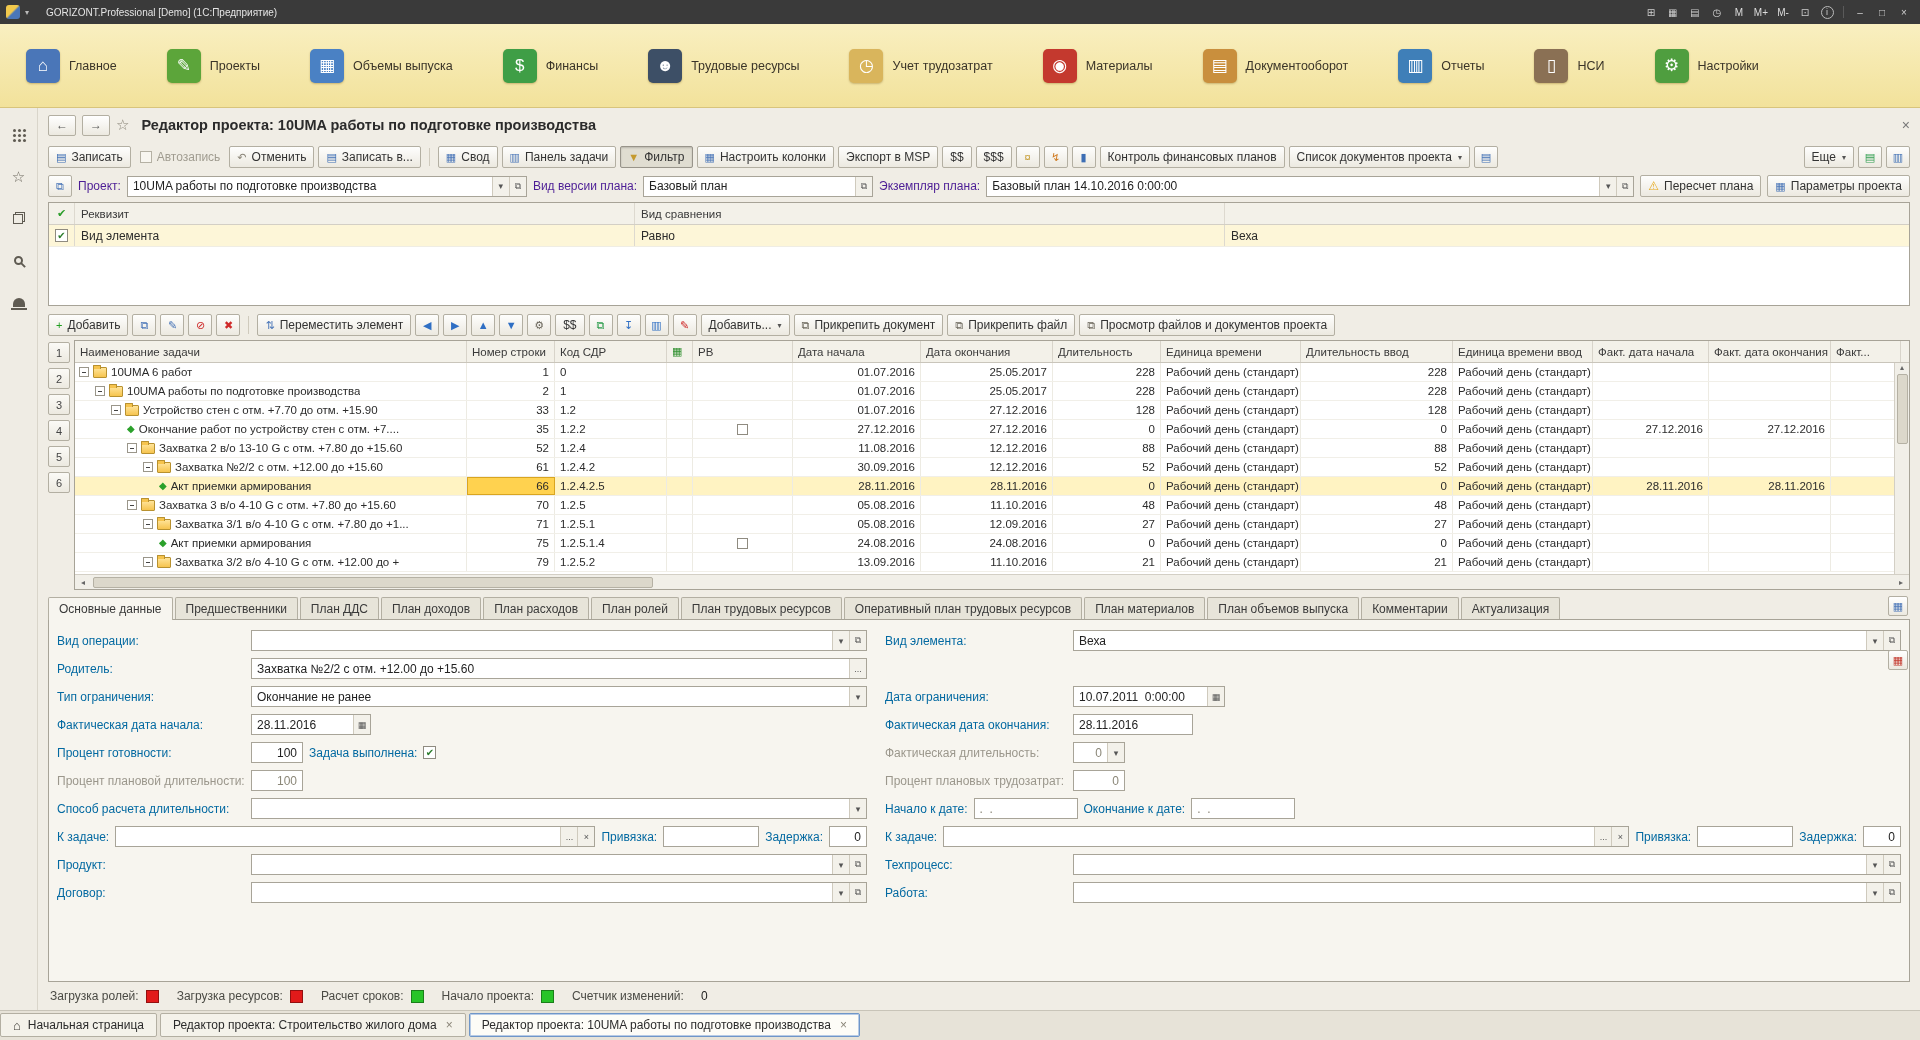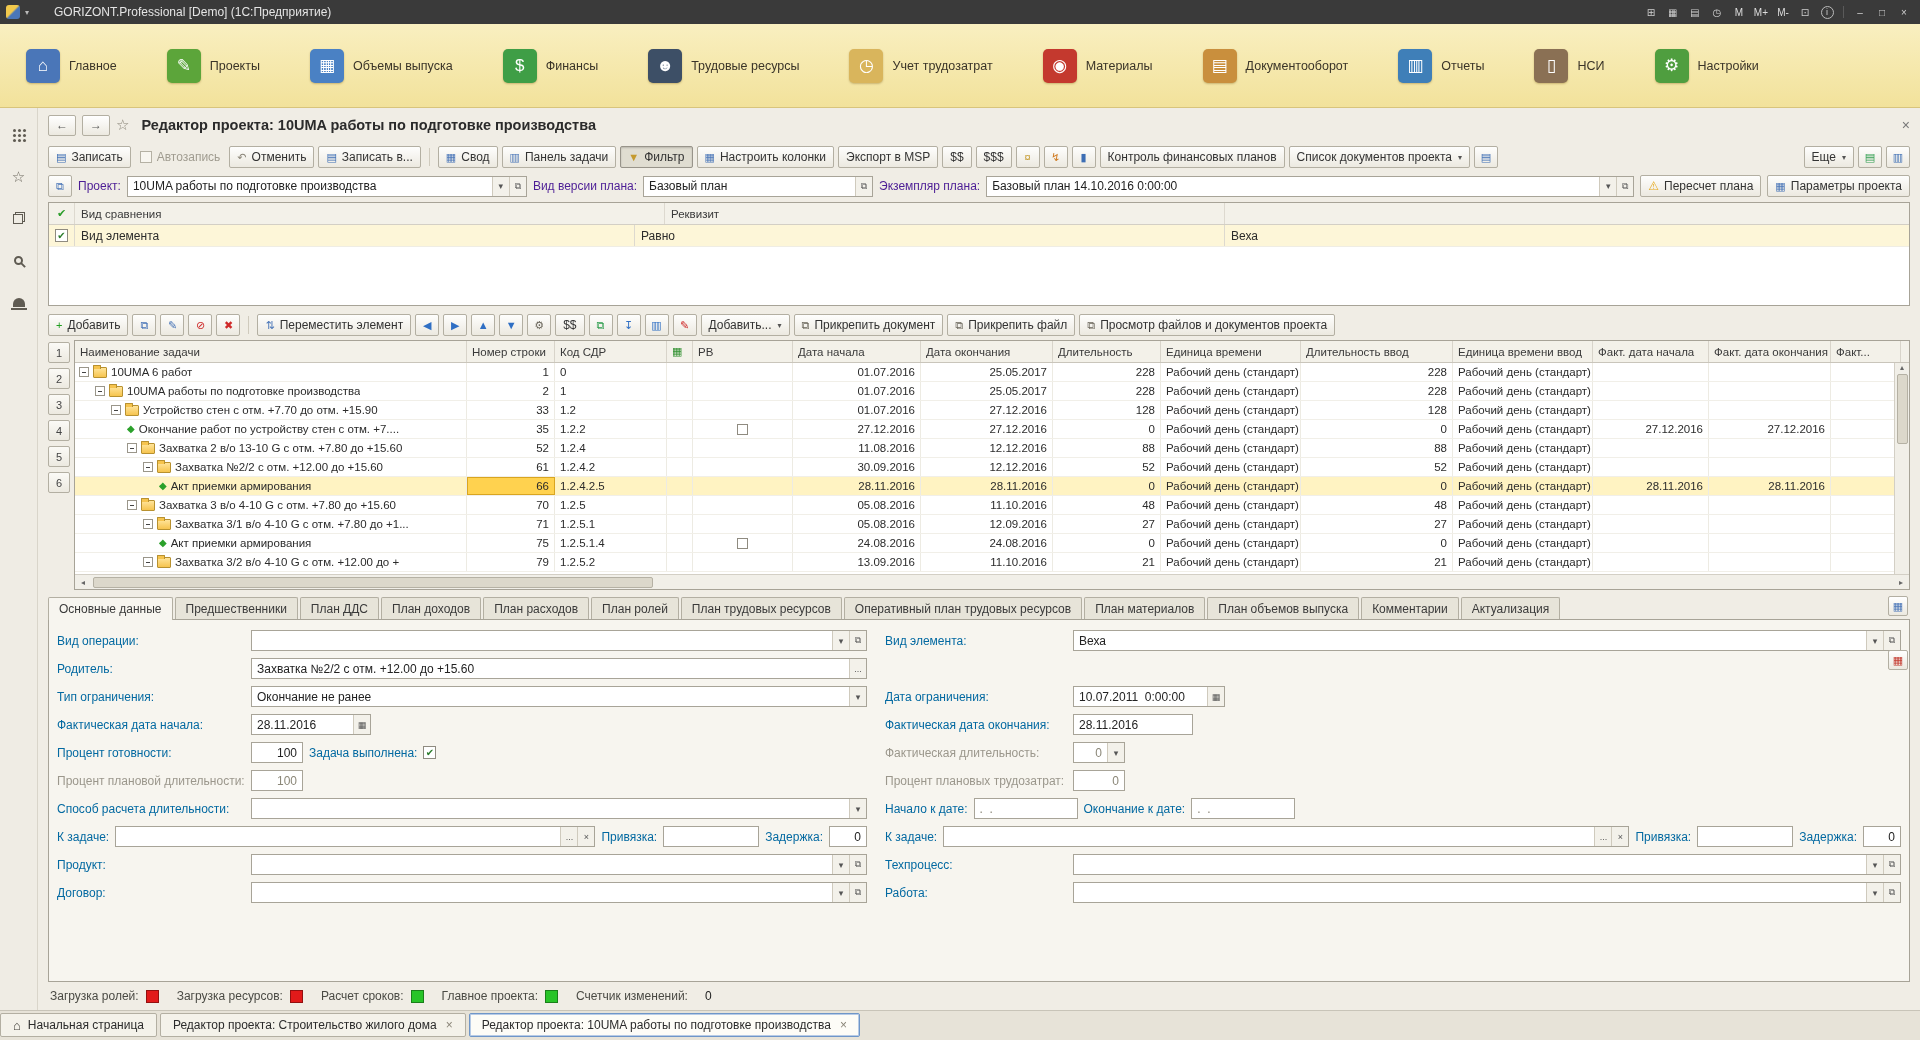--- a/index.html
+++ b/index.html
@@ -6,21 +6,21 @@
 html,body{width:1920px;height:1040px;overflow:hidden}
 body{font-family:"Liberation Sans","DejaVu Sans",sans-serif;font-size:12px;color:#2b2b2b;background:#f0ede5}
 button{font:inherit;cursor:pointer}
 input{font:inherit}
 .app{width:1920px;height:1040px;display:flex;flex-direction:column}
 
 
 .titlebar{height:24px;background:#3a3a3a;color:#e4e4e4;display:flex;align-items:center;padding:0 6px;gap:5px;flex:0 0 auto}
 .app-logo{width:14px;height:14px;border-radius:3px;background:linear-gradient(135deg,#f2c94c 0%,#f2c94c 45%,#4a76b8 55%,#4a76b8 100%);flex:0 0 auto}
 .tb-caret{font-size:8px;color:#bbb}
-.tb-title{font-size:12px;margin-left:20px;white-space:nowrap}
+.tb-title{font-size:10px;margin-left:12px;white-space:nowrap}
 .tb-right{margin-left:auto;display:flex;align-items:center;gap:2px}
 .tb-ic{min-width:20px;height:18px;display:flex;align-items:center;justify-content:center;color:#cfcfcf;font-size:10px;border-radius:2px;padding:0 3px;background:transparent;border:0}
 .tb-ic.mem{color:#ddd}
 .info-circle{width:13px;height:13px;border:1px solid #bbb;border-radius:50%;display:flex;align-items:center;justify-content:center;font-size:9px;color:#ccc}
 .tb-sep{width:1px;height:12px;background:#5a5a5a;margin:0 4px}
 
 
 .ribbon{height:84px;background:linear-gradient(#f9efc0,#f2e29b);border-bottom:1px solid #d8c47c;display:flex;align-items:center;gap:50px;padding:0 26px;flex:0 0 auto;overflow:hidden}
 .ribbon-item{display:flex;align-items:center;gap:9px;cursor:pointer;white-space:nowrap}
 .ribbon-icon{width:34px;height:34px;border-radius:5px;display:flex;align-items:center;justify-content:center;color:#fff;font-size:17px;box-shadow:0 1px 2px rgba(120,90,20,.35);flex:0 0 auto}
@@ -358,22 +358,22 @@
           <span class="glyph" style="color:#4a76b8">▦</span>
           <span>Параметры проекта</span>
         </button>
       </div>
 
       <div class="filter-grid">
         <div class="fg-header">
           <div class="fg-cell fg-check">
               <span class="green-check">✔</span>
             </div>
+          <div class="fg-cell" style="width:560px">Реквизит</div>
           <div class="fg-cell" style="width:590px">Вид сравнения</div>
-          <div class="fg-cell" style="width:560px">Реквизит</div>
         </div>
         <div class="fg-row">
           <div class="fg-cell fg-check">
               <span class="fcheck">✔</span>
             </div>
           <div class="fg-cell" style="width:560px">Вид элемента</div>
           <div class="fg-cell" style="width:590px">Равно</div>
           <div class="fg-cell grow">Веха</div>
         </div>
         <div class="fg-empty"></div>
@@ -914,21 +914,21 @@
           </span>
           <span class="st-item">
             <span class="st-label">Загрузка ресурсов:</span>
             <span class="sq" style="background: rgb(226, 26, 26);"></span>
           </span>
           <span class="st-item">
             <span class="st-label">Расчет сроков:</span>
             <span class="sq" style="background: rgb(40, 196, 40);"></span>
           </span>
           <span class="st-item">
-            <span class="st-label">Главное проекта:</span>
+            <span class="st-label">Начало проекта:</span>
             <span class="sq" style="background: rgb(40, 196, 40);"></span>
           </span>
           <span class="st-item">
             <span class="st-label">Счетчик изменений:</span>
             <span class="st-val">0</span>
           </span>
         </div>
 
     </div>
   </div>

